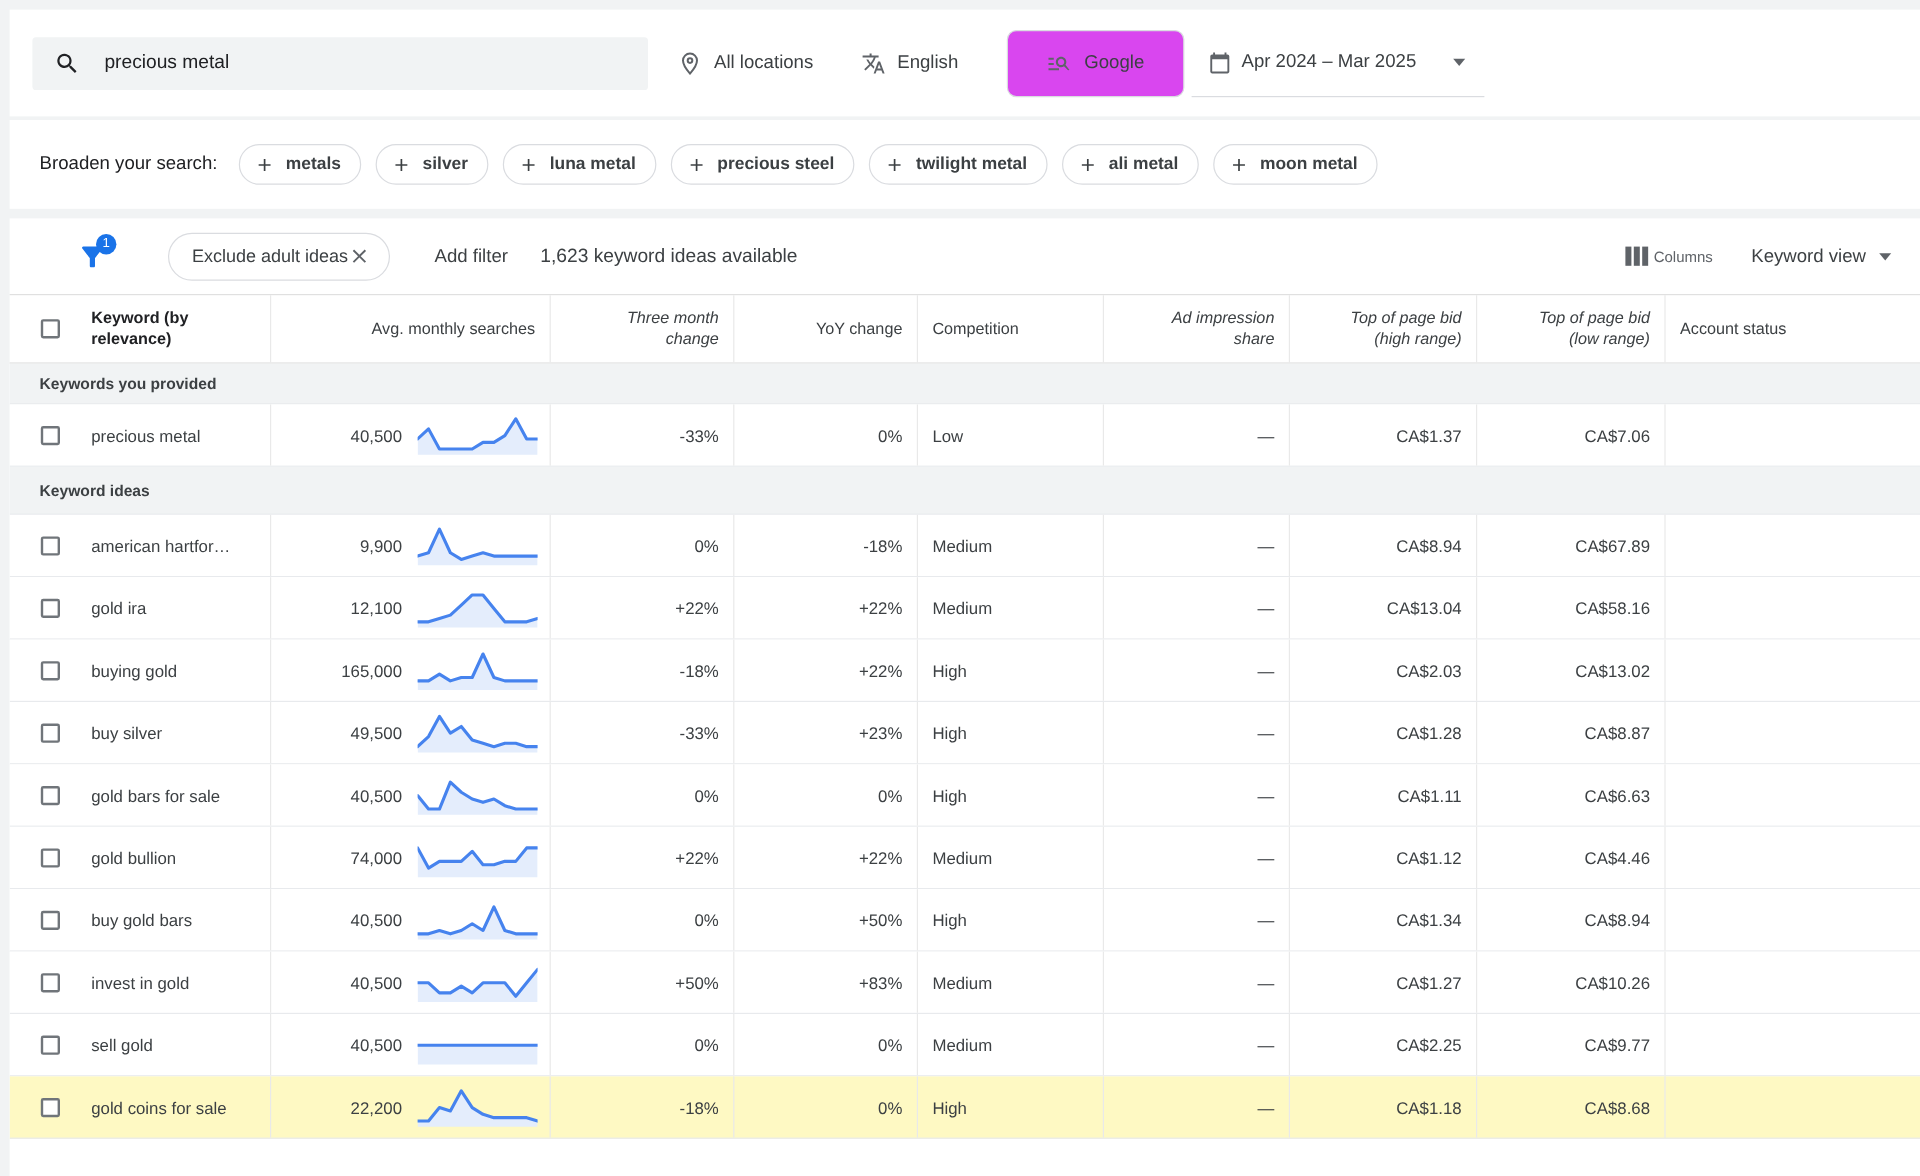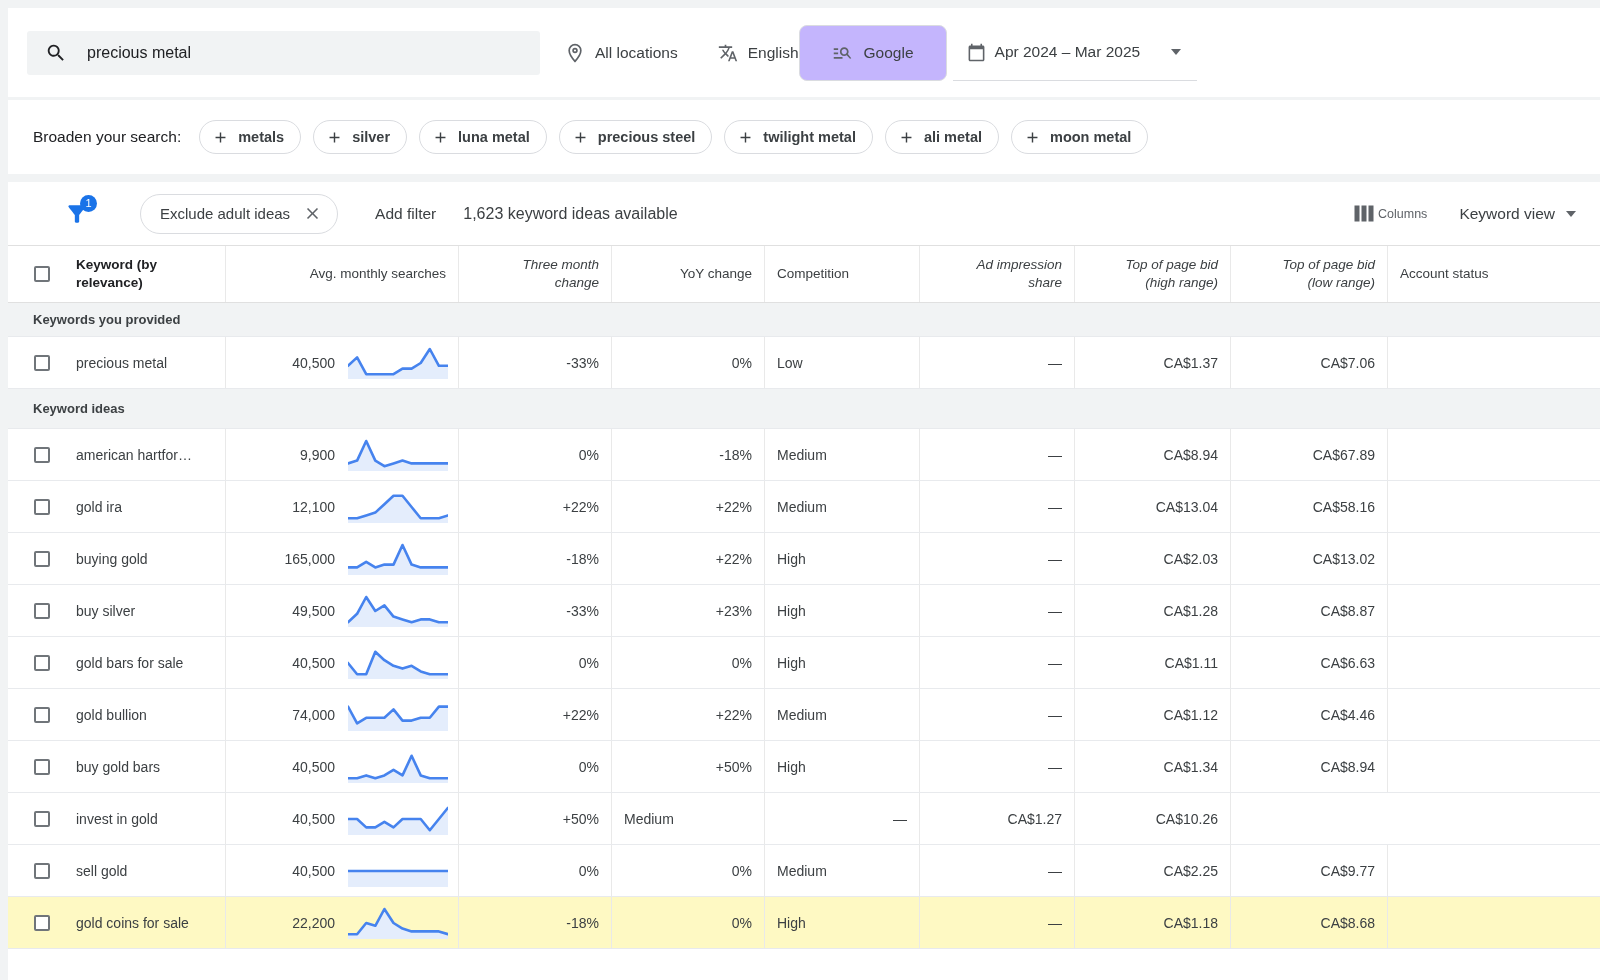--- a/index.html
+++ b/index.html
@@ -17,23 +17,23 @@
   .topbar-card { height:89px; display:flex; align-items:center; flex:none; }
   .search-box {
     margin-left:19px; width:513px; height:44px; background:#f1f3f4;
     border-radius:3px; display:flex; align-items:center; padding-left:18px; gap:20px;
     font-size:16px; color:#202124; cursor:text;
   }
   .top-item { display:flex; align-items:center; gap:10px; font-size:15.5px; color:#3c4043; white-space:nowrap; }
   .loc-item { margin-left:25px; }
   .lang-item { margin-left:40px; }
   .network-btn {
-    height:56px; width:148px; border:1px solid #dadce0; border-radius:8px;
+    margin-left:40px; height:56px; width:148px; border:1px solid #dadce0; border-radius:8px;
     display:flex; align-items:center; justify-content:center; gap:11px;
-    font-size:15.5px; color:#3c4043; background:#c4b5fd; cursor:pointer;
+    font-size:15.5px; color:#3c4043; background:#d946ef; cursor:pointer;
   }
   .date-range {
     margin-left:6px; height:56px; display:flex; align-items:center; gap:9px;
     border-bottom:1px solid #dadce0; padding:0 16px 0 14px; font-size:15.5px; cursor:pointer;
   }
   .tri-down {
     width:0; height:0; border-left:5px solid transparent; border-right:5px solid transparent;
     border-top:6px solid #5f6368;
   }
   .date-range .tri-down { margin-left:22px; }
@@ -54,21 +54,21 @@
   
   .main-card { flex:1; display:flex; flex-direction:column; min-height:0; }
   .filter-row { height:63px; display:flex; align-items:center; padding-left:56px; flex:none; }
   .funnel-wrap { position:relative; width:26px; height:26px; cursor:pointer; }
   .funnel-badge {
     position:absolute; top:-6px; right:-7px; width:17px; height:17px; border-radius:50%;
     background:#1a73e8; color:#fff; font-size:11px; display:flex; align-items:center; justify-content:center;
   }
   .filter-chip {
     margin-left:50px; height:40px; border:1px solid #dadce0; border-radius:20px;
-    display:flex; align-items:center; gap:13px; padding:0 15px 0 19px;
+    display:flex; align-items:center; padding:0 15px 0 19px;
     font-size:15px; color:#3c4043; cursor:pointer; white-space:nowrap;
   }
   .add-filter { margin-left:37px; font-size:15.5px; color:#3c4043; cursor:pointer; white-space:nowrap; }
   .results-count { margin-left:27px; font-size:16px; color:#3c4043; white-space:nowrap; }
   .filter-spacer { flex:1; }
   .columns-btn { display:flex; flex-direction:row; align-items:center; gap:4px; font-size:12.5px; color:#5f6368; cursor:pointer; margin-right:32px;text-align:center; }
   .view-select { display:flex; align-items:center; gap:11px; font-size:15.5px; color:#3c4043; cursor:pointer; margin-right:24px; white-space:nowrap; }
 
   
   .grid-row { display:grid; grid-template-columns:217px 233px 153px 153px 155px 155px 156px 157px 1fr; }
@@ -583,20 +583,23 @@
     <div class="cell avg-cell">
       <span>40,500</span>
       <svg class="spark" viewBox="0 0 100 34" preserveAspectRatio="none">
         <polygon points="0.0,17.0 9.1,17.0 18.2,25.4 27.3,25.4 36.4,19.8 45.5,25.4 54.5,17.0 63.6,17.0 72.7,17.0 81.8,28.2 90.9,17.0 100.0,5.8 100,33 0,33"></polygon>
         <polyline points="0.0,17.0 9.1,17.0 18.2,25.4 27.3,25.4 36.4,19.8 45.5,25.4 54.5,17.0 63.6,17.0 72.7,17.0 81.8,28.2 90.9,17.0 100.0,5.8"></polyline>
       </svg>
     </div>
     <div class="cell right">
             <span>+50%</span>
           </div>
+    <div class="cell right">
+            <span>+83%</span>
+          </div>
     <div class="cell">
             <span>Medium</span>
           </div>
     <div class="cell right">
             <span>—</span>
           </div>
     <div class="cell right">
             <span>CA$1.27</span>
           </div>
     <div class="cell right">

